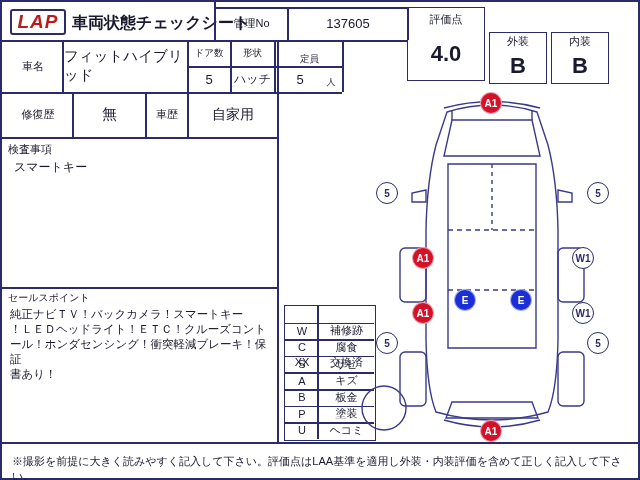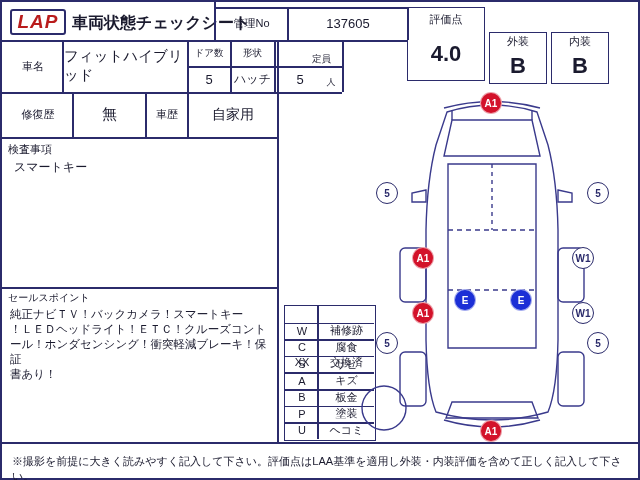--- a/index.html
+++ b/index.html
@@ -109,21 +109,21 @@
   <div class="cell" style="left:186px; top:64px; width:42px; height:26px; font-size:13px;">5</div>
   <div class="cell" style="left:229px; top:64px; width:43px; height:26px; font-size:12px;">ハッチ</div>
 
   <div class="ln vline" style="left:272px; top:38px; height:52px;"></div>
   <div class="cell lbl-sm" style="left:272px; top:38px; width:0px;"></div>
 
   <div class="ln hline" style="left:275px; top:38px; width:65px;"></div>
   <div class="ln hline" style="left:275px; top:64px; width:65px;"></div>
   <div class="ln hline" style="left:275px; top:90px; width:65px;"></div>
   <div class="ln vline" style="left:340px; top:38px; height:52px;"></div>
-  <div class="cell lbl-sm" style="left:288px; top:38px; width:63px; height:38px;">定員</div>
+  <div class="cell lbl-sm" style="left:276px; top:38px; width:63px; height:38px;">定員</div>
   <div class="cell" style="left:276px; top:64px; width:44px; height:26px; font-size:13px;">5</div>
   <div class="cell" style="left:318px; top:70px; width:22px; height:20px; font-size:9px;">人</div>
 
   <div class="ln hline" style="left:0px; top:135px; width:275px;"></div>
   <div class="ln vline" style="left:70px; top:90px; height:45px;"></div>
   <div class="ln vline" style="left:143px; top:90px; height:45px;"></div>
   <div class="ln vline" style="left:185px; top:90px; height:45px;"></div>
   <div class="ln vline" style="left:275px; top:90px; height:45px;"></div>
 
   <div class="cell lbl" style="left:2px; top:90px; width:68px; height:45px;">修復歴</div>

